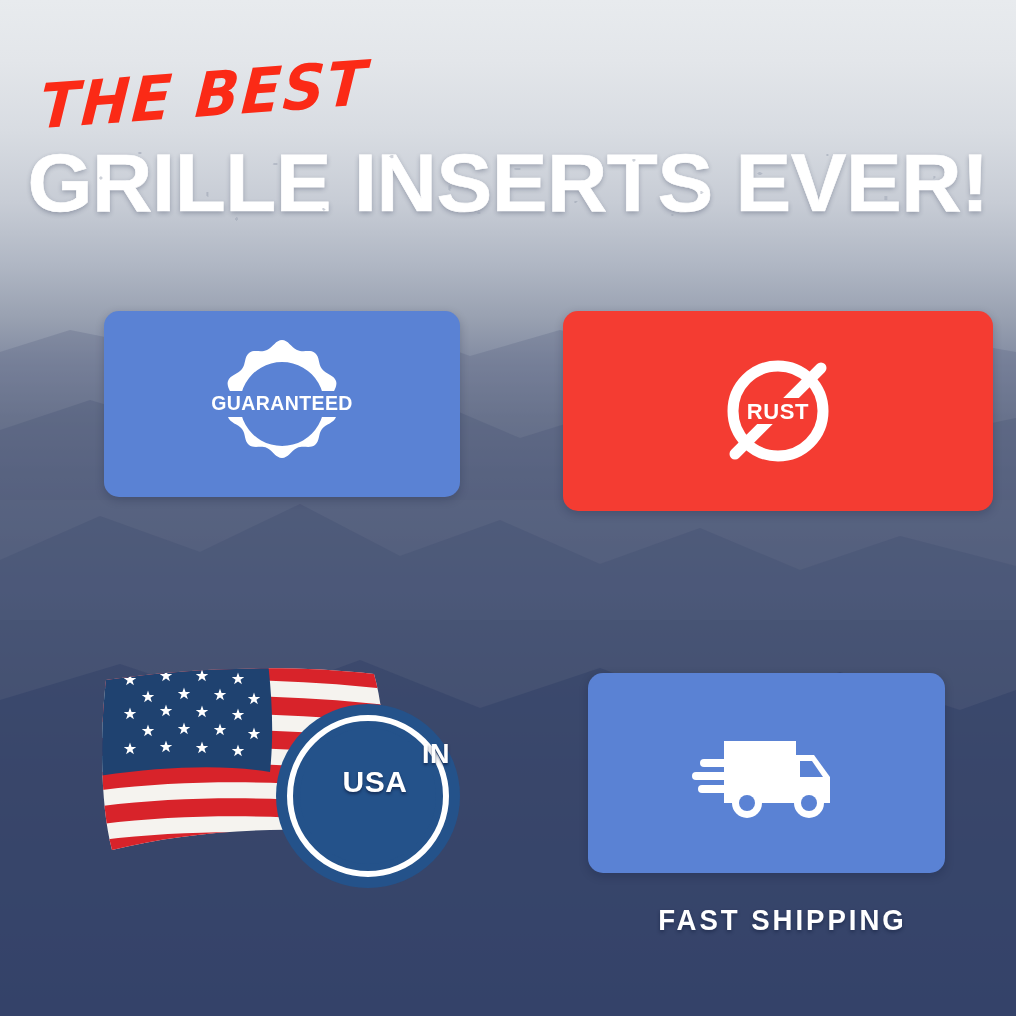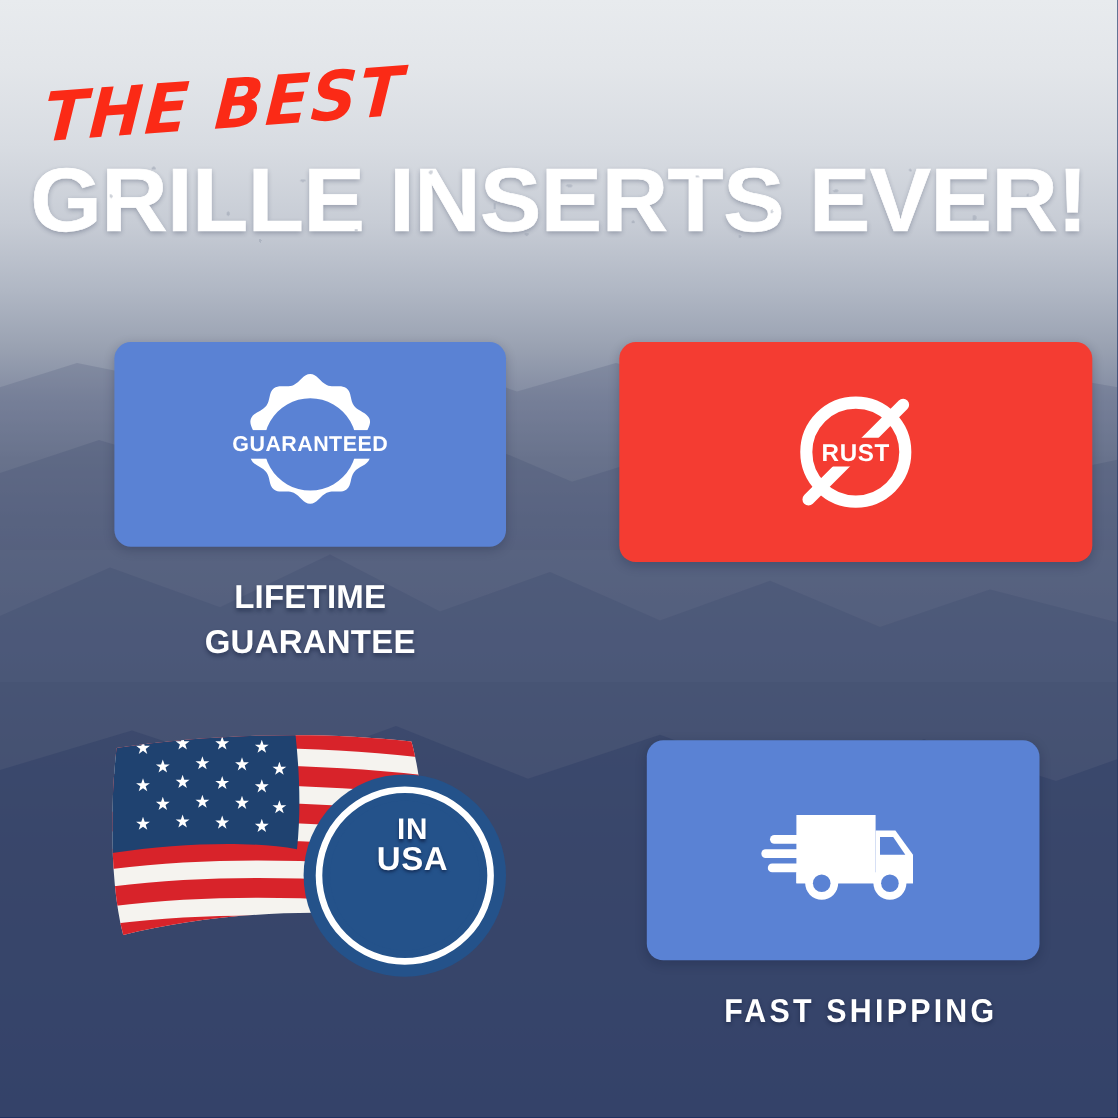--- a/index.html
+++ b/index.html
@@ -170,21 +170,21 @@
     text-align: center;
     color: #ffffff;
     font-family: "Liberation Sans", sans-serif;
     font-weight: bold;
     font-size: 30px;
     line-height: 0.96;
     letter-spacing: 0.5px;
     text-shadow: 0 2px 3px rgba(10,25,60,0.65);
     pointer-events: none;
   }
-  .seal-text .l2 { font-size: 27px; }
+  .seal-text .l2 { font-size: 27px; text-align: right; }
 </style>
 </head>
 <body>
 
 <div id="stage">
 
   <div class="bg-layers">
     <svg viewBox="0 0 1016 1016" xmlns="http://www.w3.org/2000/svg" aria-hidden="true">
 
       <path d="M0,352 L70,330 L140,344 L215,316 L300,348 L380,324 L470,356 L560,330 L640,352 L730,326 L820,350 L900,332 L1016,352 L1016,1016 L0,1016 Z" fill="#5d6884" opacity="0.30"></path>
@@ -216,24 +216,20 @@
           c6,0 9,7 15,10 c6,3 13,-1 18,3 c5,4 3,11 7,16 c4,5 12,6 14,12
           c2,6 -4,11 -4,18 c0,7 6,12 4,18 c-2,6 -10,7 -14,12 c-4,5 -2,12 -7,16
           c-5,4 -12,0 -18,3 c-6,3 -9,10 -15,10 c-6,0 -9,-7 -15,-10 c-6,-3 -13,1 -18,-3
           c-5,-4 -3,-11 -7,-16 c-4,-5 -12,-6 -14,-12 c-2,-6 4,-11 4,-18 c0,-7 -6,-12 -4,-18
           c2,-6 10,-7 14,-12 c4,-5 2,-12 7,-16 c5,-4 12,0 18,-3 c6,-3 9,-10 15,-10 Z
           M80,28 a42,42 0 1,0 0.1,0 Z"></path>
 
         <rect x="8" y="57" width="144" height="26" fill="#5a82d4"></rect>
         <text x="80" y="76" text-anchor="middle" font-family="Liberation Sans, sans-serif" font-size="19.5" font-weight="bold" fill="#ffffff" letter-spacing="0.4">GUARANTEED</text>
       </svg>
-    </div>
-    <div class="feat-label">
-      <div>LIFETIME</div>
-      <div>GUARANTEE</div>
     </div>
   </div>
 
   <div class="feature" id="f-rust">
     <div class="card red">
       <svg class="icon-svg" width="150" height="150" viewBox="0 0 150 150" xmlns="http://www.w3.org/2000/svg">
         <defs>
           <mask id="rustMask">
             <rect x="0" y="0" width="150" height="150" fill="#ffffff"></rect>
             <rect x="46" y="62" width="60" height="26" rx="2" fill="#000000"></rect>

